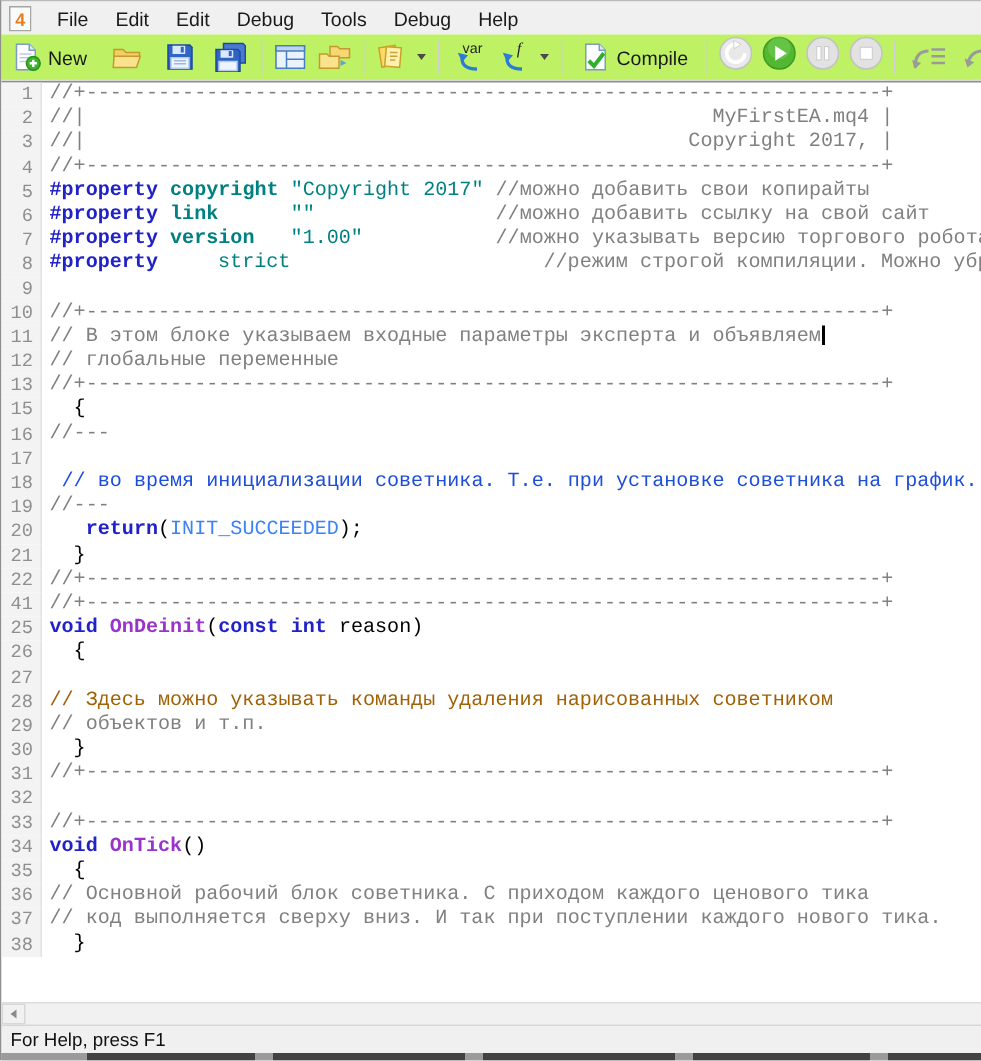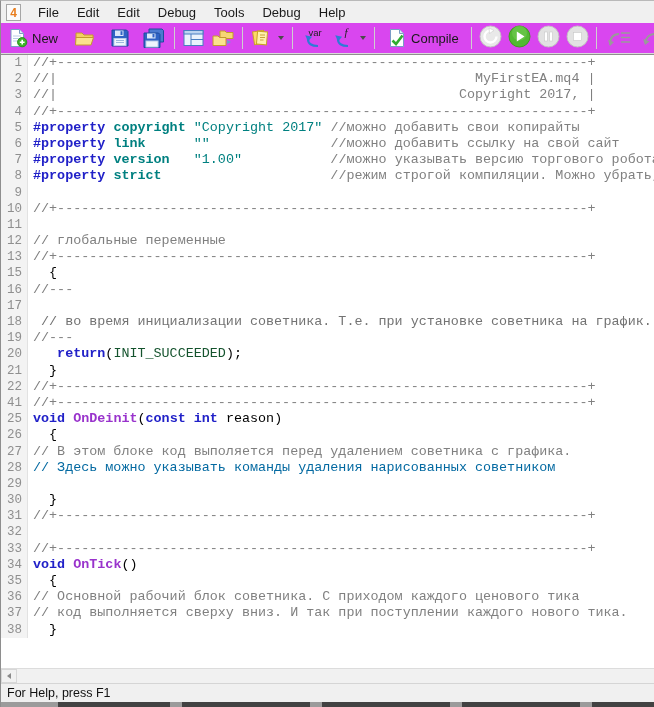--- a/index.html
+++ b/index.html
@@ -8,21 +8,21 @@
   .window { width:654px; height:707px; display:flex; flex-direction:column;
             border-left:1px solid #8e8e8e; border-top:1px solid #b9b9b9; background:#fff; }
 
   
   .menubar { height:22px; flex:0 0 22px; background:#f0f0f0; display:flex; align-items:center;
              font-size:13px; color:#1a1a1a; }
   .app-icon { width:15px; height:17px; margin:0 8px 0 5px; flex:0 0 auto; }
   .menu-item { padding:2px 9px; cursor:default; }
 
   
-  .toolbar { height:31px; flex:0 0 31px; background:#d946ef; display:flex; align-items:center;
+  .toolbar { height:31px; flex:0 0 31px; background:#bef264; display:flex; align-items:center;
              padding:0 3px; border-bottom:1px solid #dadada; overflow:hidden; white-space:nowrap; }
   .tbtn { display:flex; align-items:center; gap:4px; padding:2px 4px; border-radius:2px;
           font-size:13px; color:#1a1a1a; flex:0 0 auto; }
   .tbtn svg { display:block; }
   .sep { width:1px; height:22px; background:#cfcfcf; margin:0 4px; flex:0 0 auto; }
   .caret-down { width:0; height:0; border-left:3.5px solid transparent; border-right:3.5px solid transparent;
                 border-top:4px solid #4a4a4a; margin-left:3px; }
   .roundbtn { margin:0 3px; flex:0 0 auto; }
 
   
@@ -251,32 +251,33 @@
       <div class="code-row">
         <span class="line-num">6</span>
         <span class="line-text"><span style="color: rgb(33, 33, 200); font-weight: bold;">#property</span><span style="color: rgb(0, 0, 0);"> </span><span style="color: rgb(0, 128, 128); font-weight: bold;">link</span><span style="color: rgb(0, 0, 0);">      </span><span style="color: rgb(0, 128, 128);">""</span><span style="color: rgb(0, 0, 0);">               </span><span style="color: rgb(128, 128, 128);">//можно добавить ссылку на свой сайт</span></span>
       </div>
       <div class="code-row">
         <span class="line-num">7</span>
         <span class="line-text"><span style="color: rgb(33, 33, 200); font-weight: bold;">#property</span><span style="color: rgb(0, 0, 0);"> </span><span style="color: rgb(0, 128, 128); font-weight: bold;">version</span><span style="color: rgb(0, 0, 0);">   </span><span style="color: rgb(0, 128, 128);">"1.00"</span><span style="color: rgb(0, 0, 0);">           </span><span style="color: rgb(128, 128, 128);">//можно указывать версию торгового робота</span></span>
       </div>
       <div class="code-row">
         <span class="line-num">8</span>
-        <span class="line-text"><span style="color: rgb(33, 33, 200); font-weight: bold;">#property</span><span style="color: rgb(0, 0, 0);"> </span><span style="color: rgb(0, 128, 128); font-weight: bold;">strict</span><span style="color: rgb(0, 0, 0);">                     </span><span style="color: rgb(128, 128, 128);">//режим строгой компиляции. Можно убрать,</span></span>
+        <span class="line-text"><span style="color: rgb(33, 33, 200); font-weight: bold;">#property</span><span style="color: rgb(0, 0, 0);"> </span><span style="color: rgb(0, 128, 128); font-weight: normal; margin-left: 32px;">strict</span><span style="color: rgb(0, 0, 0);">                     </span><span style="color: rgb(128, 128, 128);">//режим строгой компиляции. Можно убрать,</span></span>
       </div>
       <div class="code-row">
         <span class="line-num">9</span>
         <span class="line-text"><span style="color: rgb(0, 0, 0);">                                     </span></span>
       </div>
       <div class="code-row">
         <span class="line-num">10</span>
         <span class="line-text"><span style="color: rgb(128, 128, 128);">//+------------------------------------------------------------------+</span></span>
       </div>
       <div class="code-row">
         <span class="line-num">11</span>
+        <span class="line-text"><span style="color: rgb(128, 128, 128);">// В этом блоке указываем входные параметры эксперта и объявляем</span><span class="caret-bar"></span></span>
       </div>
       <div class="code-row">
         <span class="line-num">12</span>
         <span class="line-text"><span style="color: rgb(128, 128, 128);">// глобальные переменные</span></span>
       </div>
       <div class="code-row">
         <span class="line-num">13</span>
         <span class="line-text"><span style="color: rgb(128, 128, 128);">//+------------------------------------------------------------------+</span></span>
       </div>
       <div class="code-row">
@@ -286,29 +287,29 @@
       <div class="code-row">
         <span class="line-num">16</span>
         <span class="line-text"><span style="color: rgb(128, 128, 128);">//---</span></span>
       </div>
       <div class="code-row">
         <span class="line-num">17</span>
         <span class="line-text"><span style="color: rgb(0, 0, 0);"> </span></span>
       </div>
       <div class="code-row">
         <span class="line-num">18</span>
-        <span class="line-text"><span style="color: rgb(0, 0, 0);"> </span><span style="color: #737373;">// во время инициализации советника. Т.е. при установке советника на график.</span></span>
+        <span class="line-text"><span style="color: rgb(0, 0, 0);"> </span><span style="color: #1d4ed8;">// во время инициализации советника. Т.е. при установке советника на график.</span></span>
       </div>
       <div class="code-row">
         <span class="line-num">19</span>
         <span class="line-text"><span style="color: rgb(128, 128, 128);">//---</span></span>
       </div>
       <div class="code-row">
         <span class="line-num">20</span>
-        <span class="line-text"><span style="color: rgb(0, 0, 0);">   </span><span style="color: rgb(33, 33, 200); font-weight: bold;">return</span><span style="color: rgb(0, 0, 0);">(</span><span style="color: #14532d;">INIT_SUCCEEDED</span><span style="color: rgb(0, 0, 0);">);</span></span>
+        <span class="line-text"><span style="color: rgb(0, 0, 0);">   </span><span style="color: rgb(33, 33, 200); font-weight: bold;">return</span><span style="color: rgb(0, 0, 0);">(</span><span style="color: #3b82f6;">INIT_SUCCEEDED</span><span style="color: rgb(0, 0, 0);">);</span></span>
       </div>
       <div class="code-row">
         <span class="line-num">21</span>
         <span class="line-text"><span style="color: rgb(0, 0, 0);">  }</span></span>
       </div>
       <div class="code-row">
         <span class="line-num">22</span>
         <span class="line-text"><span style="color: rgb(128, 128, 128);">//+------------------------------------------------------------------+</span></span>
       </div>
       <div class="code-row">
@@ -318,28 +319,28 @@
       <div class="code-row">
         <span class="line-num">25</span>
         <span class="line-text"><span style="color: rgb(33, 33, 200); font-weight: bold;">void</span><span style="color: rgb(0, 0, 0);"> </span><span style="color: rgb(153, 51, 204); font-weight: bold;">OnDeinit</span><span style="color: rgb(0, 0, 0);">(</span><span style="color: rgb(33, 33, 200); font-weight: bold;">const</span><span style="color: rgb(0, 0, 0);"> </span><span style="color: rgb(33, 33, 200); font-weight: bold;">int</span><span style="color: rgb(0, 0, 0);"> reason)</span></span>
       </div>
       <div class="code-row">
         <span class="line-num">26</span>
         <span class="line-text"><span style="color: rgb(0, 0, 0);">  {</span></span>
       </div>
       <div class="code-row">
         <span class="line-num">27</span>
-        <span class="line-text"><span style="color: rgb(128, 128, 128);">// В этом блоке код выполяется перед удалением советника с графика.</span></span>
       </div>
       <div class="code-row">
         <span class="line-num">28</span>
-        <span class="line-text"><span style="color: #0369a1;">// Здесь можно указывать команды удаления нарисованных советником</span></span>
+        <span class="line-text"><span style="color: #a16207;">// Здесь можно указывать команды удаления нарисованных советником</span></span>
       </div>
       <div class="code-row">
         <span class="line-num">29</span>
+        <span class="line-text"><span style="color: rgb(128, 128, 128);">// объектов и т.п.</span></span>
       </div>
       <div class="code-row">
         <span class="line-num">30</span>
         <span class="line-text"><span style="color: rgb(0, 0, 0);">  }</span></span>
       </div>
       <div class="code-row">
         <span class="line-num">31</span>
         <span class="line-text"><span style="color: rgb(128, 128, 128);">//+------------------------------------------------------------------+</span></span>
       </div>
       <div class="code-row">

